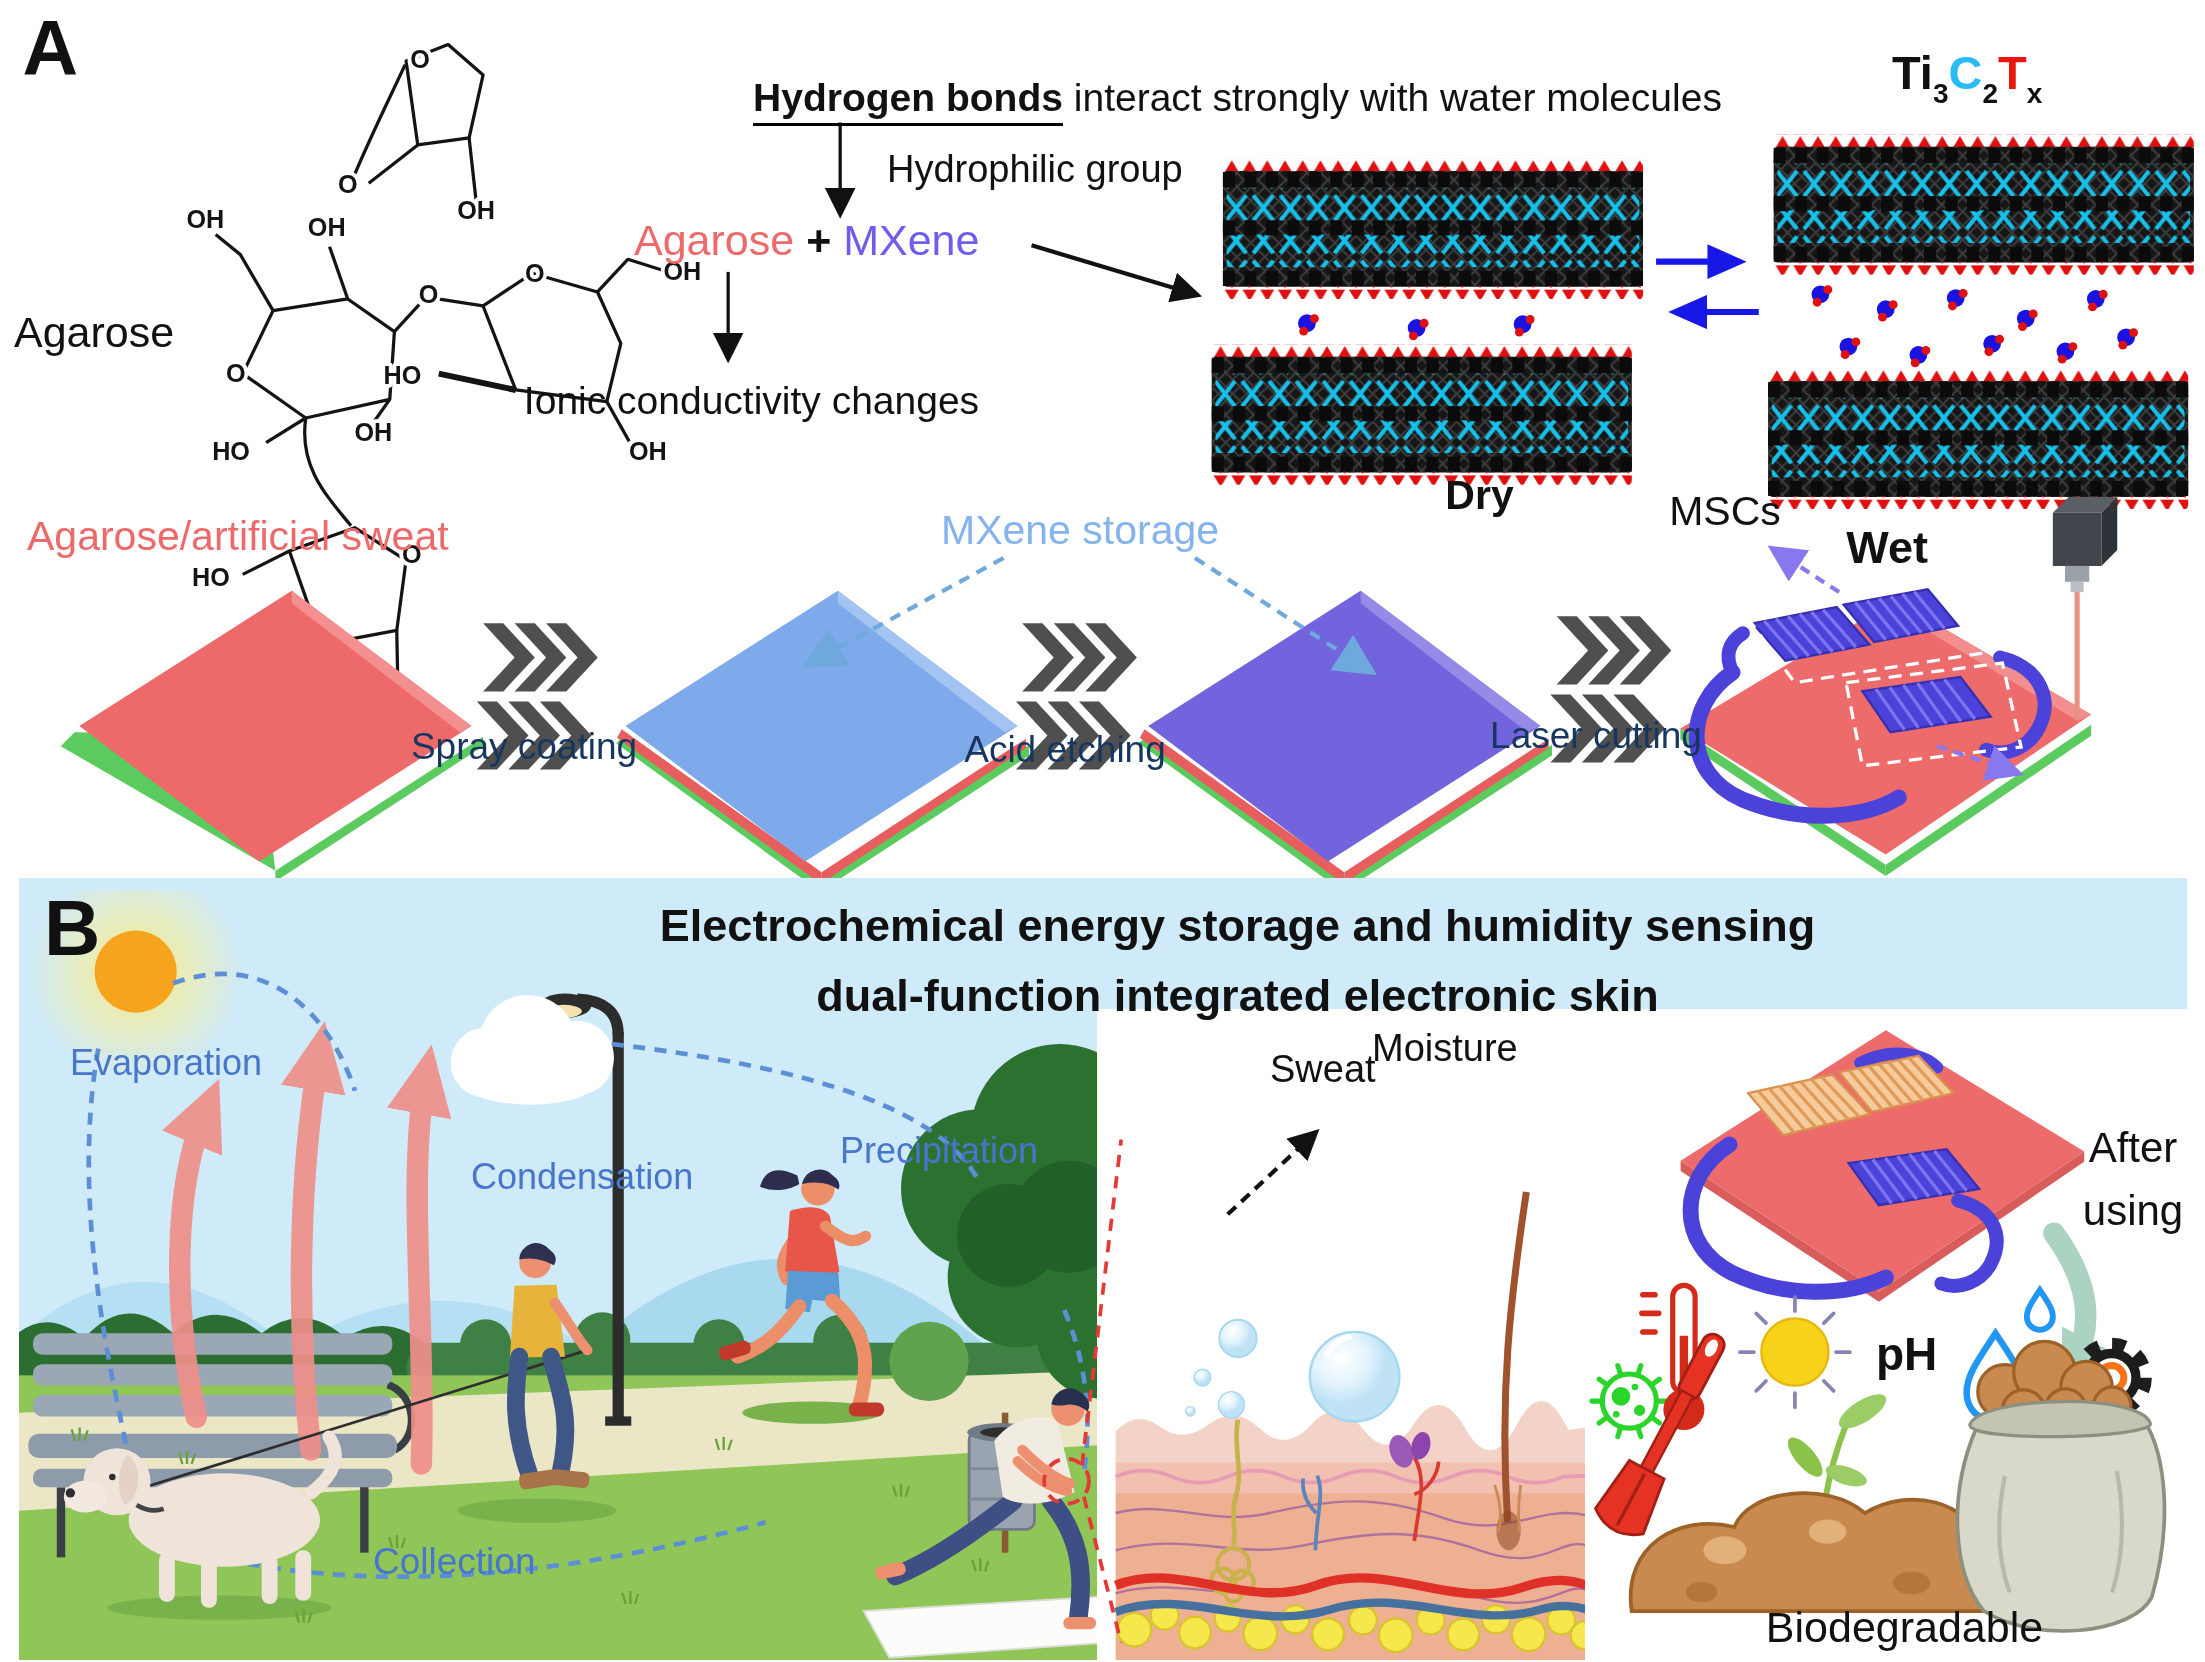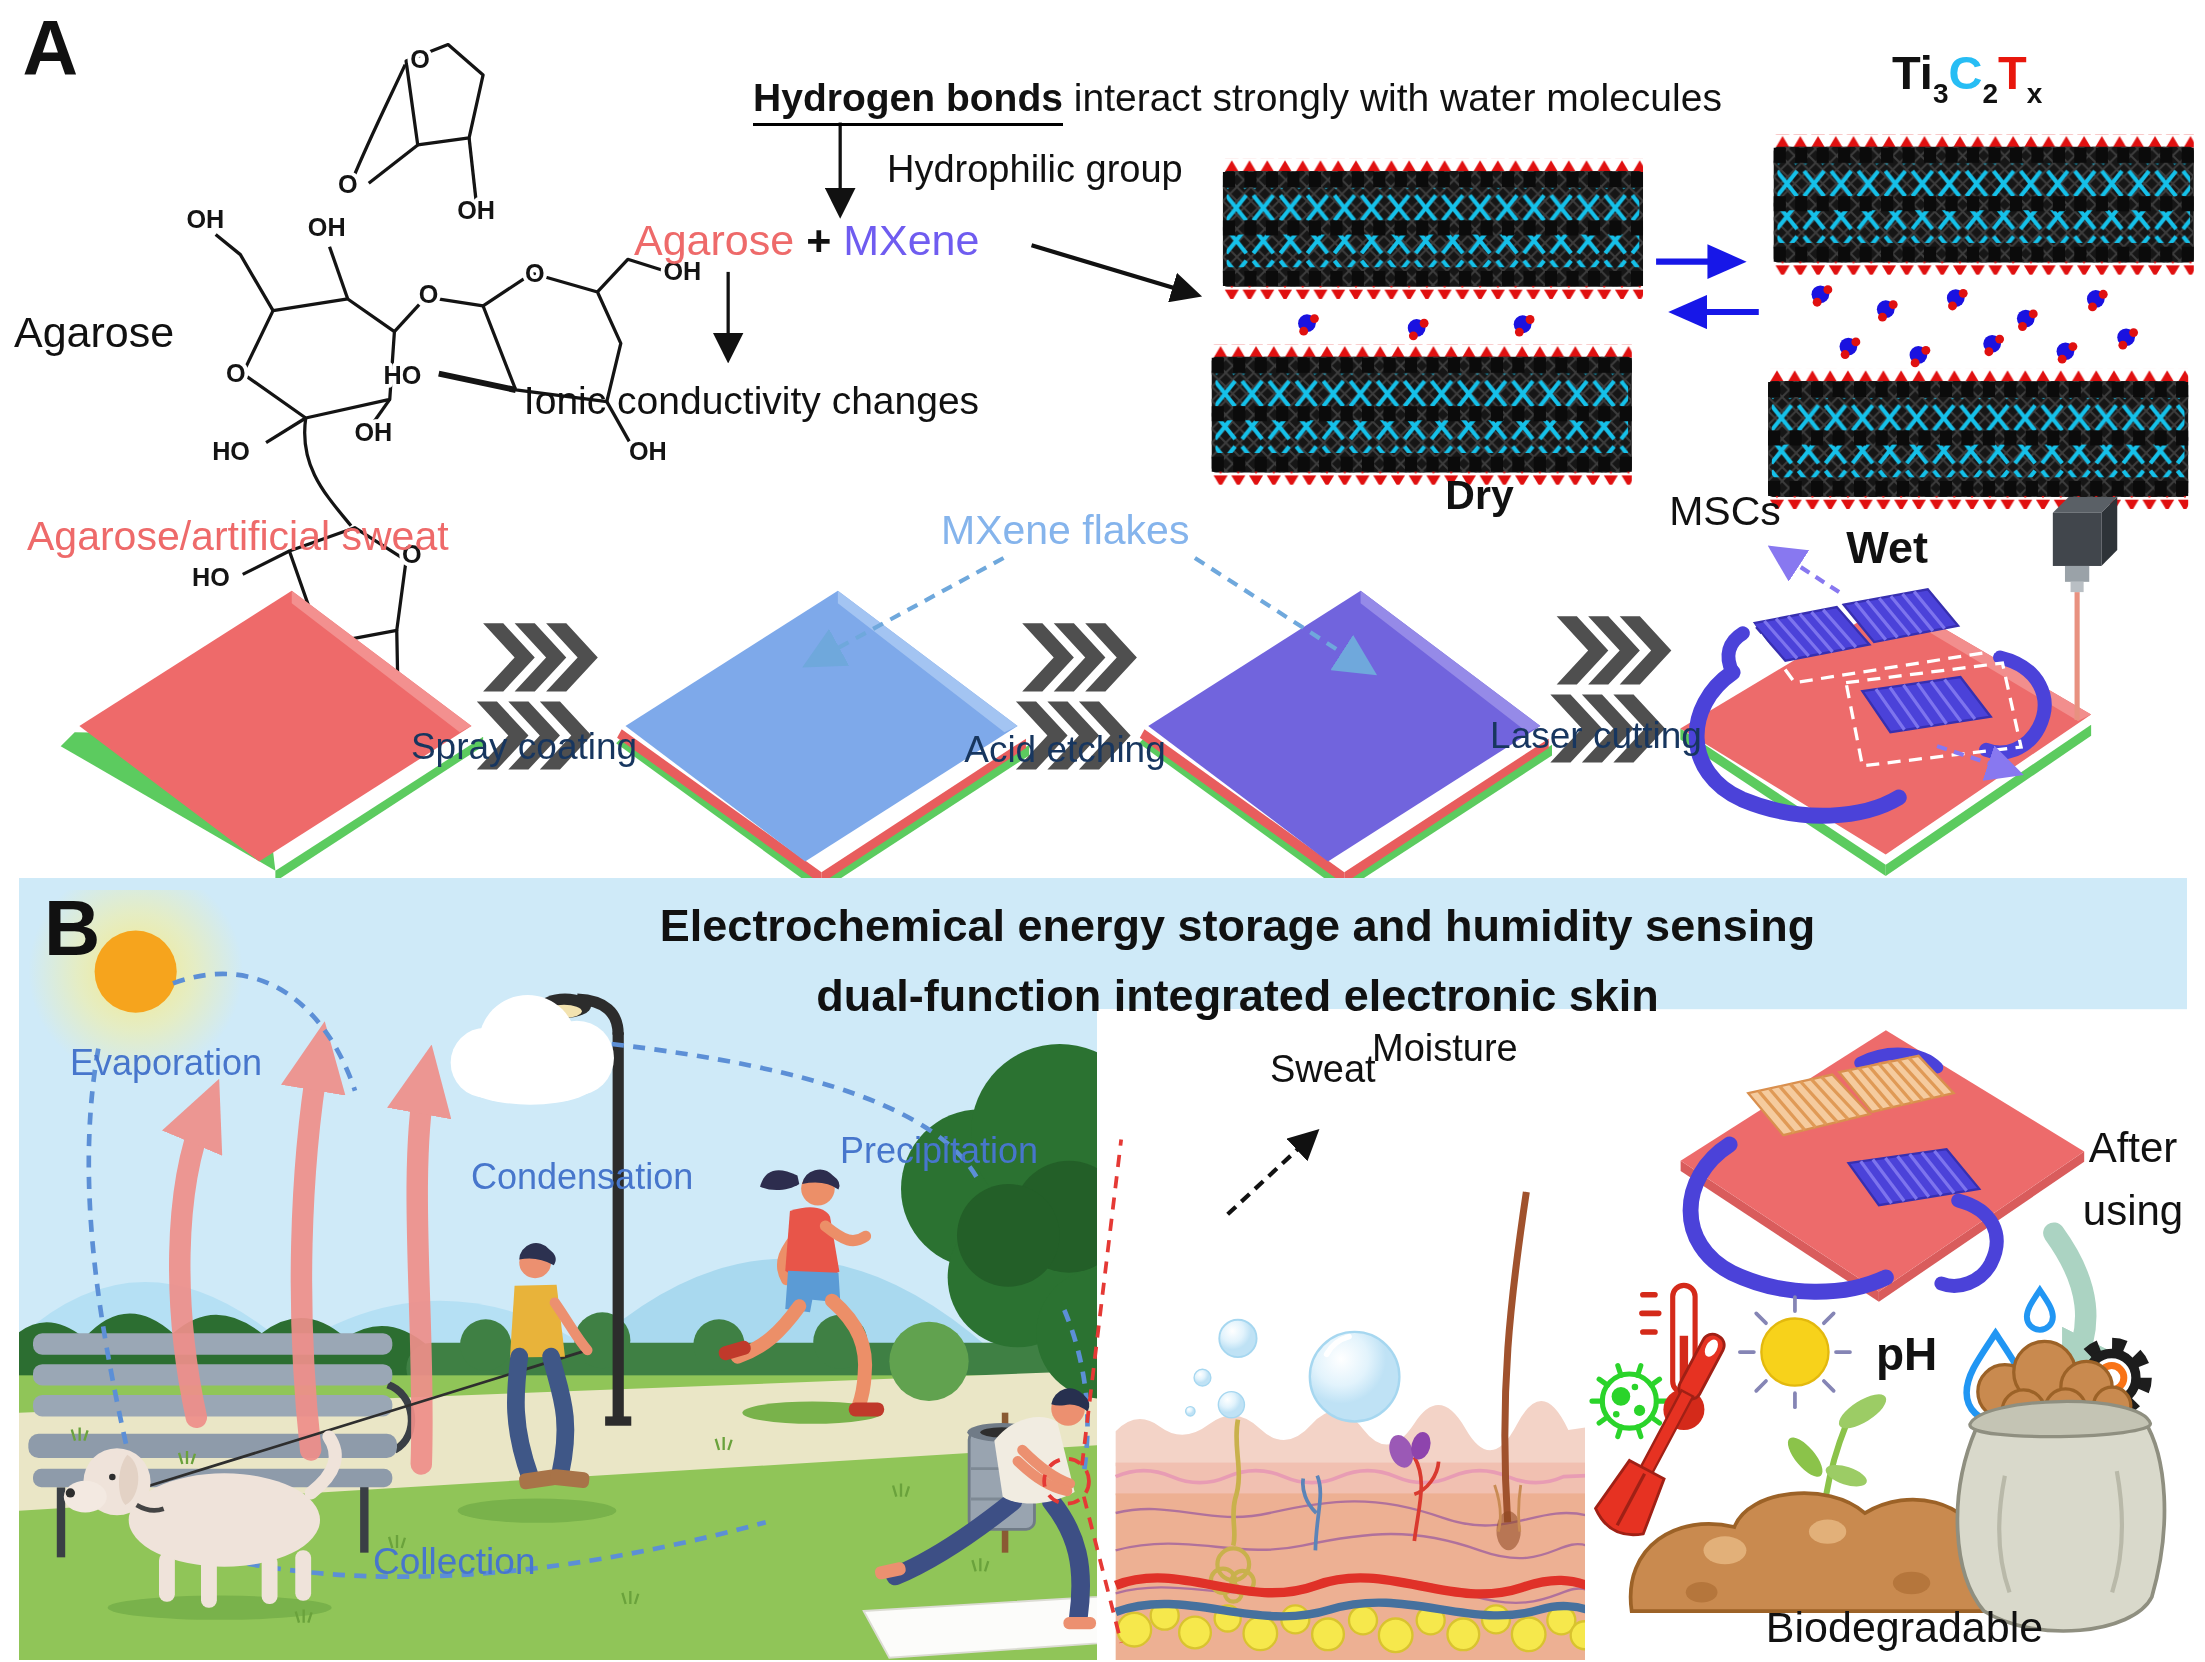--- a/index.html
+++ b/index.html
@@ -323,21 +323,21 @@
 <div class="t c" style="left:490px;top:379px;width:523px;font-size:39px;">Ionic conductivity changes</div>
 <div class="t" style="left:14px;top:308px;font-size:43px;">Agarose</div>
 
 <div class="t b" style="left:1892px;top:46px;font-size:47px;">
   <span>Ti</span><span class="sub">3</span><span style="color:#27bdf4;">C</span><span class="sub">2</span><span style="color:#e8170d;">T</span><span class="sub">x</span>
 </div>
 <div class="t c" style="left:1428px;top:472px;width:103px;font-size:41px;font-weight:600;">Dry</div>
 <div class="t c" style="left:1825px;top:522px;width:103px;font-size:45px;font-weight:600;text-align:right;">Wet</div>
 
 <div class="t salmon" style="left:27px;top:513px;font-size:41px;">Agarose/artificial sweat</div>
-<div class="t" style="left:941px;top:507px;font-size:41px;color:#85b4ec;">MXene flakes</div>
+<div class="t" style="left:941px;top:507px;font-size:41px;color:#85b4ec;">MXene storage</div>
 <div class="t navy c" style="left:397px;top:726px;width:254px;font-size:37px;">Spray coating</div>
 <div class="t navy c" style="left:938px;top:729px;width:254px;font-size:37px;">Acid etching</div>
 <div class="t navy c" style="left:1470px;top:715px;width:252px;font-size:37px;">Laser cutting</div>
 <div class="t c" style="left:1655px;top:488px;width:140px;font-size:41px;">MSCs</div>
 
 <div style="position:absolute;left:0;top:878px;width:2205px;height:785px;background:#fff;">
   <div style="position:absolute;left:18.7px;top:0;width:2168px;height:135px;background:#cfeaf8;"></div>
 
   <svg style="left:18.7px;top:11.7px;" width="1078" height="770" viewBox="0 0 2310 1650">
     <rect width="2310" height="1650" fill="#cfeaf8"></rect>

